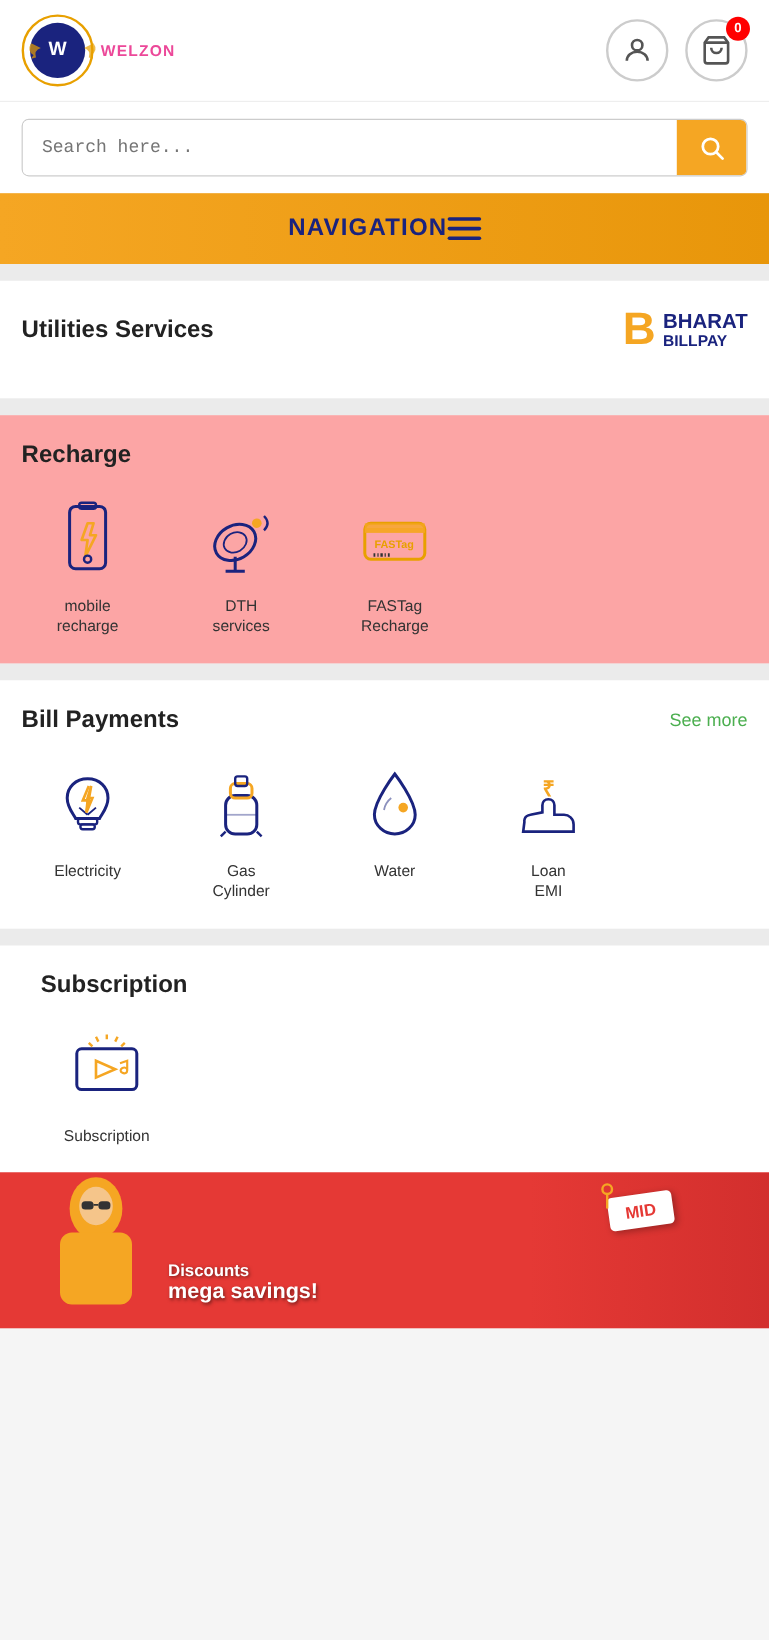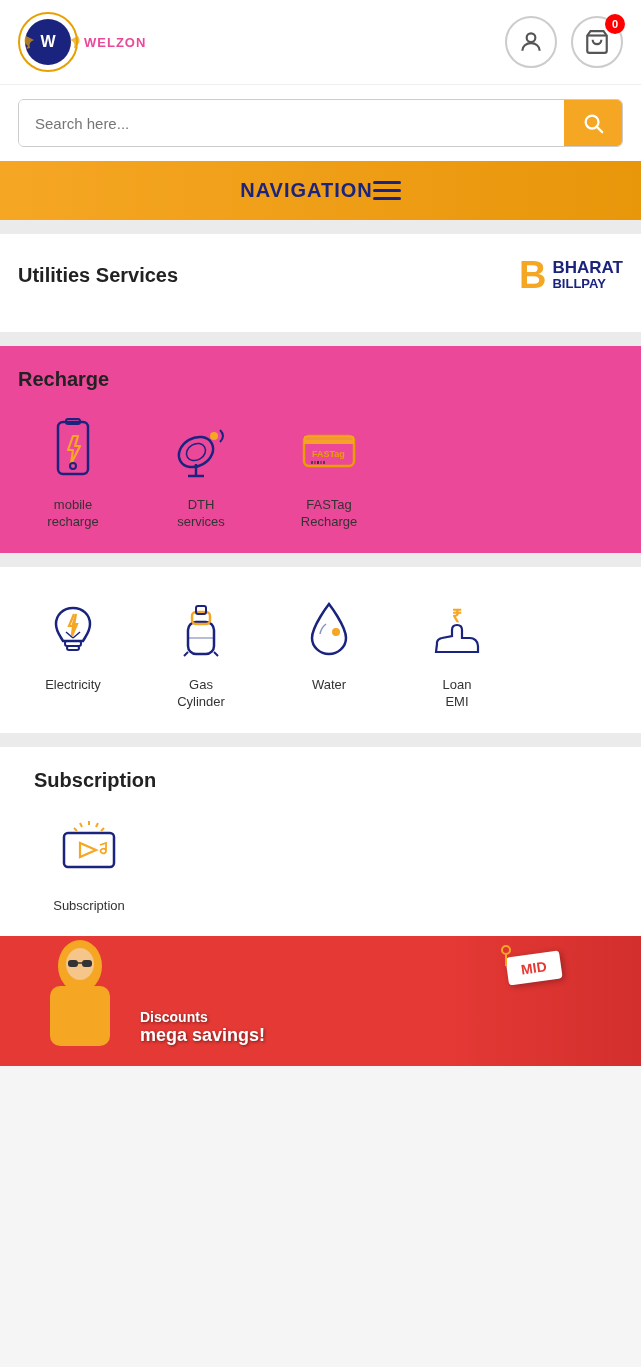--- a/index.html
+++ b/index.html
@@ -64,20 +64,21 @@
       border-radius: 6px;
       overflow: hidden;
     }
     .search-input {
       flex: 1;
       border: none;
       outline: none;
       padding: 12px 16px;
       font-size: 15px;
       color: #999;
+      font-family: Liberation Mono, monospace;
     }
     .search-btn {
       background: #f5a623;
       border: none;
       padding: 12px 18px;
       cursor: pointer;
       display: flex; align-items: center; justify-content: center;
     }
     .search-btn svg { width: 22px; height: 22px; fill: #fff; }
 
@@ -123,21 +124,21 @@
       display: flex; align-items: center; gap: 6px;
     }
     .bharat-b {
       font-size: 38px; font-weight: 900; color: #f5a623; line-height: 1;
     }
     .bharat-text { display: flex; flex-direction: column; line-height: 1.1; }
     .bharat-text .line1 { font-size: 17px; font-weight: bold; color: #1a237e; }
     .bharat-text .line2 { font-size: 13px; font-weight: bold; color: #1a237e; }
 
     
-    .recharge-section { background: #ec4899; padding: 22px 18px; }
+    .recharge-section { background: #fca5a5; padding: 22px 18px; }
     .recharge-title { font-size: 20px; font-weight: bold; color: #222; margin-bottom: 18px; }
     .items-grid {
       display: flex;
       gap: 18px;
       flex-wrap: wrap;
     }
     .service-item {
       display: flex;
       flex-direction: column;
       align-items: center;
@@ -317,20 +318,24 @@
       </div>
       <span class="service-label">FASTag<br>Recharge</span>
     </div>
 
   </div>
 </div>
 
 <div class="divider"></div>
 
 <div class="bill-section">
+  <div class="bill-header">
+    <span class="section-title">Bill Payments</span>
+    <span class="see-more">See more</span>
+  </div>
   <div class="items-grid">
 
     <div class="service-item">
       <div class="service-icon-wrap">
         <svg class="svg-icon" viewBox="0 0 70 70">
 
           <path d="M35,14 C25,14 18,21 18,30 C18,38 23,43 25,47 L45,47 C47,43 52,38 52,30 C52,21 45,14 35,14 Z" fill="none" stroke="#1a237e" stroke-width="2.5"></path>
 
           <rect x="27" y="47" width="16" height="5" rx="2" fill="none" stroke="#1a237e" stroke-width="2"></rect>
           <rect x="29" y="52" width="12" height="4" rx="2" fill="none" stroke="#1a237e" stroke-width="2"></rect>

